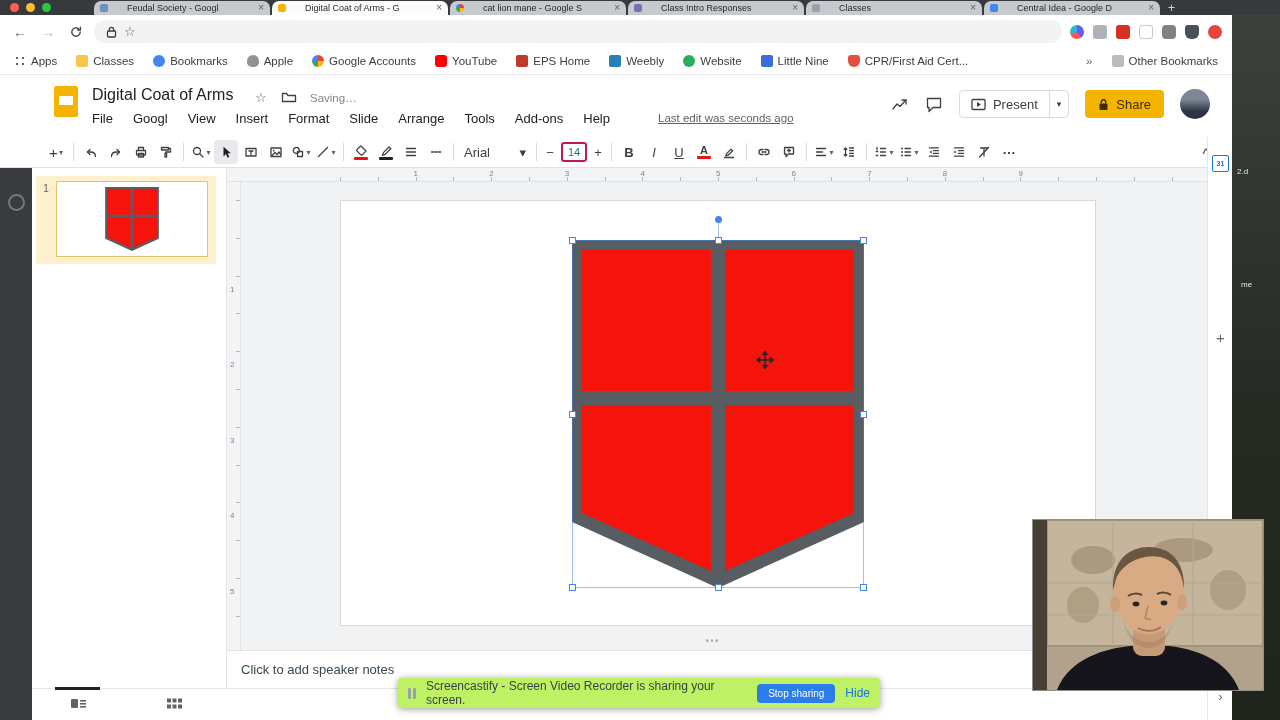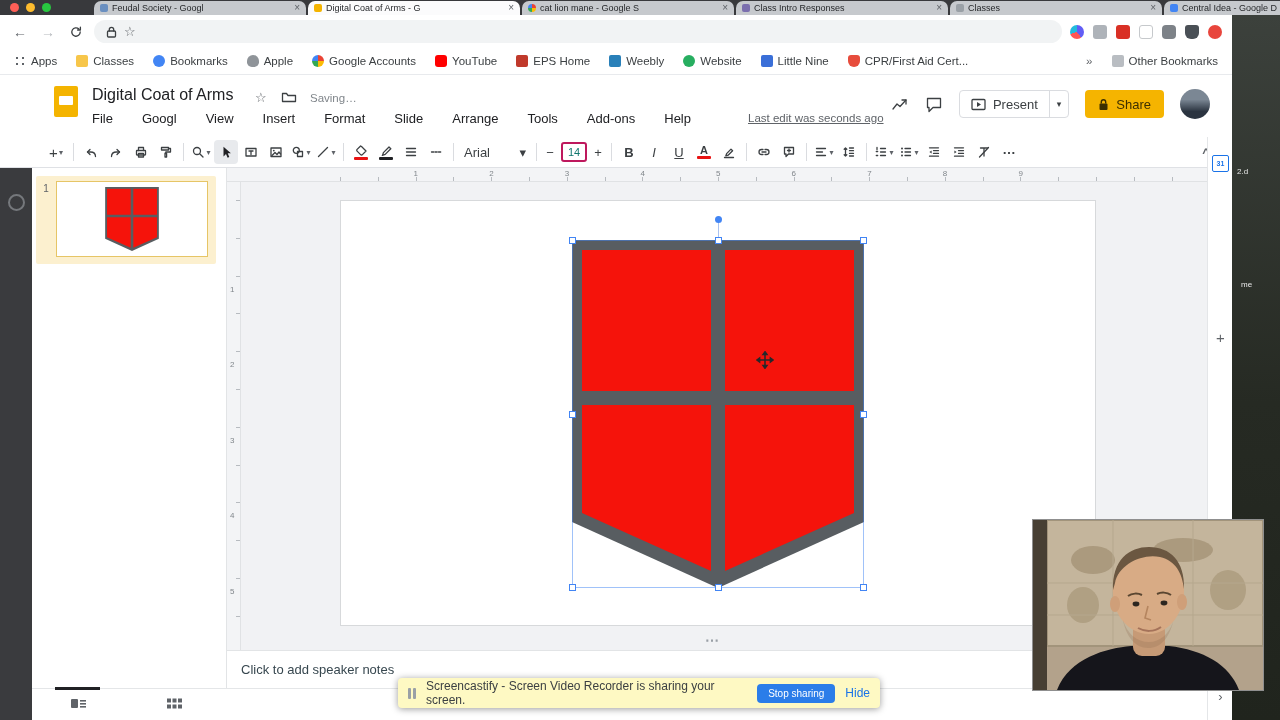--- a/index.html
+++ b/index.html
@@ -3,21 +3,21 @@
 <meta charset="utf-8">
 <style>
   *{margin:0;padding:0;box-sizing:border-box}
   body{font-family:"Liberation Sans",sans-serif;background:#222}
   .screen{position:relative;width:1280px;height:720px;background:#fff;overflow:hidden;cursor:default;font-family:"Liberation Sans",sans-serif}
 
   
   .tabbar{position:absolute;left:0;top:0;width:1280px;height:15px;background:#38393c;display:flex;align-items:flex-end}
   .light{position:absolute;top:3px;width:9px;height:9px;border-radius:50%}
   .tabs{display:flex;margin-left:94px;height:14px}
-  .tab{width:212px;margin-right:2px;display:flex;align-items:center;gap:4px;padding:0 6px;background:#c6c9cd;border-radius:7px 7px 0 0;font-size:9px;color:#26282b}
+  .tab{width:176px;margin-right:2px;display:flex;align-items:center;gap:19px;padding:0 6px;background:#c6c9cd;border-radius:7px 7px 0 0;font-size:9px;color:#26282b}
   .tab.active{background:#fbfbfc}
   .fav{width:8px;height:8px;border-radius:2px;flex:0 0 auto}
   .tab-title{flex:1;white-space:nowrap;overflow:hidden;text-overflow:ellipsis}
   .tab-x{color:#5f6368;font-size:10px;line-height:10px}
   .newtab{color:#d6d8da;font-size:12px;margin-left:6px;line-height:13px}
 
   
   .navbar{position:absolute;left:0;top:15px;width:1232px;height:33px;background:#fff;display:flex;align-items:center;gap:8px;padding:0 10px}
   .navbtn{width:20px;height:20px;display:flex;align-items:center;justify-content:center;color:#5f6368;font-size:14px;border-radius:50%}
   .addr{flex:1;height:23px;background:#f1f3f4;border-radius:12px;display:flex;align-items:center;gap:7px;padding:0 12px;min-width:0}
@@ -33,21 +33,21 @@
   .grid9{width:12px;height:12px;background:
     radial-gradient(circle 1.4px,#5f6368 1.3px,transparent 1.4px) 0 0/6px 6px}
 
   
   .appheader{position:absolute;left:0;top:75px;width:1232px;height:62px;background:#fff}
   .slogo{position:absolute;left:54px;top:11px;width:24px;height:31px;background:#f4b400;border-radius:2px}
   .slogo::after{content:"";position:absolute;left:5px;top:10px;width:14px;height:9px;background:#fff;border-radius:1px}
   .doc-title{position:absolute;left:92px;top:11px;font-size:16px;color:#202124;font-weight:500}
   .title-ico{position:absolute;top:15px;color:#5f6368;font-size:13px}
   .saving{position:absolute;left:310px;top:17px;font-size:11.5px;color:#80868b}
-  .menubar{position:absolute;left:92px;top:36px;display:flex;gap:29px;font-size:13px;color:#202124}
+  .menubar{position:absolute;left:92px;top:36px;display:flex;gap:20px;font-size:13px;color:#202124}
   .lastedit{font-size:11.5px;color:#5f6368;text-decoration:underline;margin-left:28px;padding-top:1px}
   .hdr-right{position:absolute;right:22px;top:14px;display:flex;align-items:center;gap:16px}
   .present{display:flex;align-items:center;border:1px solid #dadce0;border-radius:4px;height:28px;overflow:hidden}
   .present .plabel{display:flex;align-items:center;gap:7px;padding:0 11px;font-size:13px;color:#3c4043}
   .present .pcaret{border-left:1px solid #dadce0;padding:0 7px;font-size:9px;color:#3c4043;height:100%;display:flex;align-items:center}
   .share{display:flex;align-items:center;gap:7px;background:#f5b400;border-radius:4px;height:28px;padding:0 13px;font-size:13px;font-weight:500;color:#3c2f00}
   .avatar{width:30px;height:30px;border-radius:50%;background:linear-gradient(180deg,#7b8794 35%,#2b3440 75%)}
 
   
   .toolbar{position:absolute;left:0;top:137px;width:1232px;height:31px;background:#fff;border-bottom:1px solid #dfe1e5;display:flex;align-items:center;padding:0 14px 0 44px;gap:1px}
@@ -100,21 +100,21 @@
   .rightrail{position:absolute;left:1207px;top:137px;width:25px;height:583px;background:#fff;border-left:1px solid #e4e6e8}
   .railico{position:absolute;left:4px;width:17px;height:17px}
   .cal{border:1.5px solid #1a73e8;border-radius:2px;background:#fff;display:flex;align-items:center;justify-content:center;font-size:7px;color:#1a73e8;font-weight:bold}
   .keep{background:#fbbc04;border-radius:3px;position:relative}
   .keep::after{content:"";position:absolute;left:5px;top:3px;width:7px;height:7px;background:#fff;border-radius:50% 50% 50% 50%/60% 60% 40% 40%}
   .tasks{background:#1a73e8;border-radius:50%;position:relative}
   .tasks::after{content:"";position:absolute;left:4px;top:4px;width:8px;height:4px;border-left:2px solid #fff;border-bottom:2px solid #fff;transform:rotate(-45deg)}
   .railplus{position:absolute;left:0;width:25px;text-align:center;color:#5f6368;font-size:15px}
 
   
-  .castbar{position:absolute;left:398px;top:678px;width:482px;height:30px;background:#fef9c3;border-radius:4px;box-shadow:0 1px 7px rgba(0,0,0,.4);display:flex;align-items:center;gap:10px;padding:0 10px;font-size:12px;color:#3c4043;z-index:5}
+  .castbar{position:absolute;left:398px;top:678px;width:482px;height:30px;background:#bef264;border-radius:4px;box-shadow:0 1px 7px rgba(0,0,0,.4);display:flex;align-items:center;gap:10px;padding:0 10px;font-size:12px;color:#3c4043;z-index:5}
   .pause{display:flex;gap:2px}
   .pause i{width:3px;height:11px;background:#9aa0a6;border-radius:1px}
   .stopbtn{background:#2b7de9;color:#fff;font-size:10px;padding:4px 11px;border-radius:4px;white-space:nowrap}
   .hide{color:#1a73e8;font-size:12px}
 
   
   .webcam{position:absolute;left:1032px;top:519px;width:232px;height:172px;border:1px solid #8f8f8f;background:#b3a28b;z-index:6;overflow:hidden}
 </style>
 </head>
 <body>

